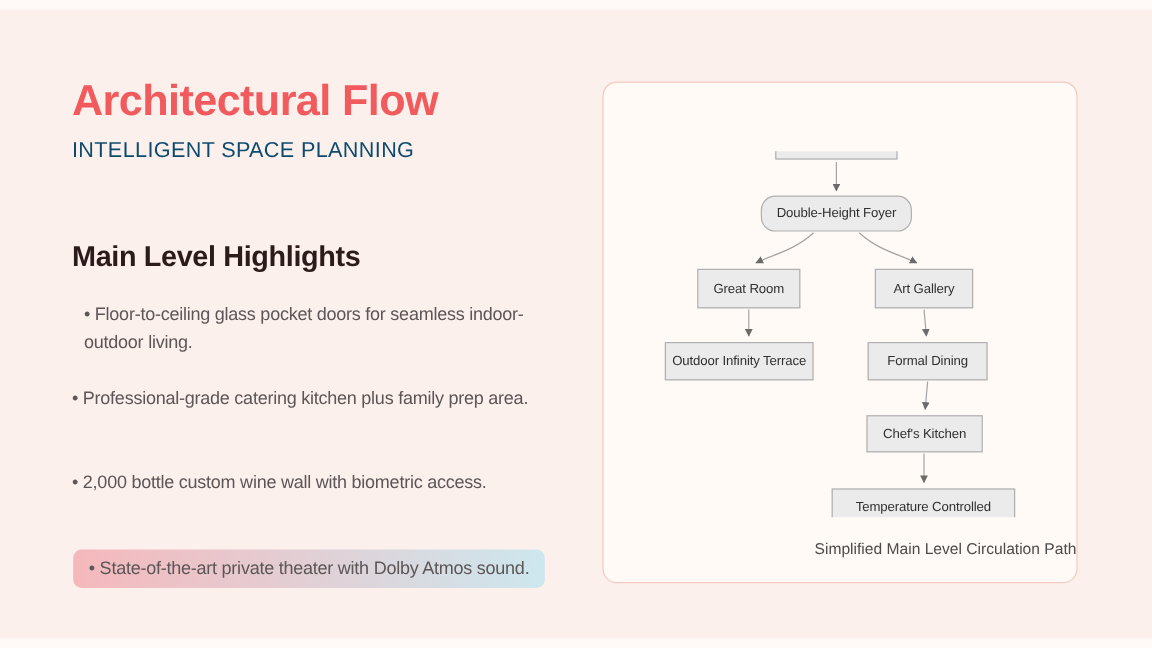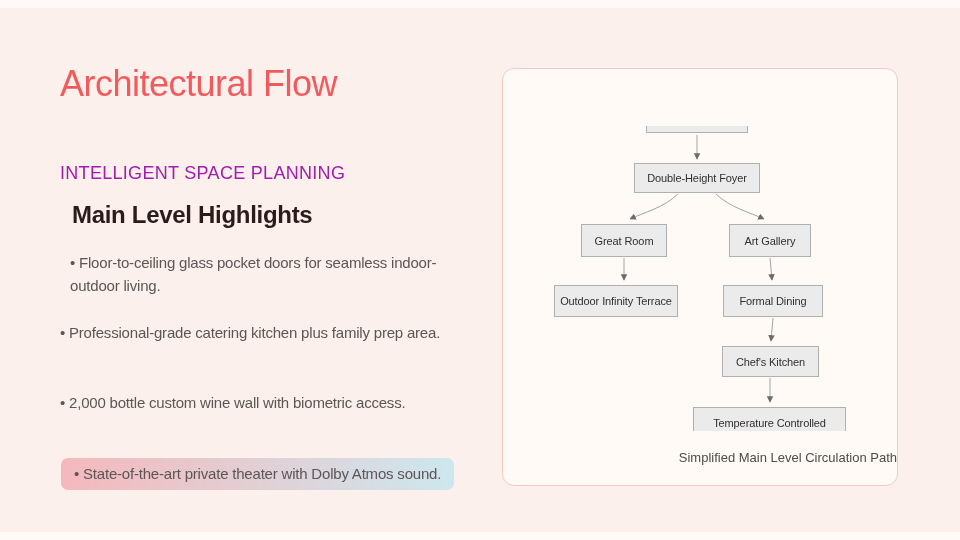--- a/index.html
+++ b/index.html
@@ -9,30 +9,30 @@
     background: #FFF9F7;
     font-family: "Liberation Sans", sans-serif;
   }
   .slide {
     position: absolute; left: 0; top: 8px;
     width: 960px; height: 524px;
     background: #FCF0EC;
   }
   .title {
     position: absolute; left: 60px; top: 56px;
-    font-size: 36px; font-weight: 400; line-height: 1.1;
+    font-size: 36px; font-weight: 700; line-height: 1.1;
     color: #F15B5E; letter-spacing: -0.5px;
   }
   .subtitle {
     position: absolute; left: 60px; top: 107px;
     font-size: 18px; font-weight: 400;
-    color: #a21caf; letter-spacing: 0.3px; margin-top: 48px;
+    color: #0c4a6e; letter-spacing: 0.3px;
   }
   .heading {
-    position: absolute; left: 72px; top: 193px;
+    position: absolute; left: 60px; top: 193px;
     font-size: 24px; font-weight: 800;
     color: #2B1B1B; letter-spacing: -0.3px;
   }
   .bullet {
     position: absolute; left: 60px; width: 404px;
     font-size: 15px; line-height: 23px; letter-spacing: -0.2px;
     color: #5C5657; margin: 0;
   }
   .bullet.b0 { top: 243px; margin-left: 10px; }
   .bullet.b1 { top: 313px; }
@@ -100,21 +100,21 @@
           <path d="M175,68 C160,82 142,86 127,93" marker-end="url(#arrow)"></path>
           <path d="M213,68 C228,82 246,86 261,93" marker-end="url(#arrow)"></path>
           <path d="M121,132 L121,154" marker-end="url(#arrow)"></path>
           <path d="M267,132 L269,154" marker-end="url(#arrow)"></path>
           <path d="M270,192 L268,215" marker-end="url(#arrow)"></path>
           <path d="M267,252 L267,276" marker-end="url(#arrow)"></path>
         </g>
       </svg>
 
       <div class="node" style="left:143px; top:-30px; width:102px; height:37px;"></div>
-      <div class="node" style="left:131px; top:37px; width:126px; height:30px;">Double-Height Foyer</div>
+      <div class="node" style="left:131px; top:37px; width:126px; height:30px;border-radius:12px;">Double-Height Foyer</div>
       <div class="node" style="left:78px; top:98px; width:86px; height:33px;">Great Room</div>
       <div class="node" style="left:226px; top:98px; width:82px; height:33px;">Art Gallery</div>
       <div class="node" style="left:51px; top:159px; width:124px; height:32px;">Outdoor Infinity Terrace</div>
       <div class="node" style="left:220px; top:159px; width:100px; height:32px;">Formal Dining</div>
       <div class="node" style="left:219px; top:220px; width:97px; height:31px;">Chef's Kitchen</div>
       <div class="node" style="left:190px; top:281px; width:153px; height:31px;">Temperature Controlled</div>
 
     </div>
 
     <div class="caption">Simplified Main Level Circulation Path</div>

